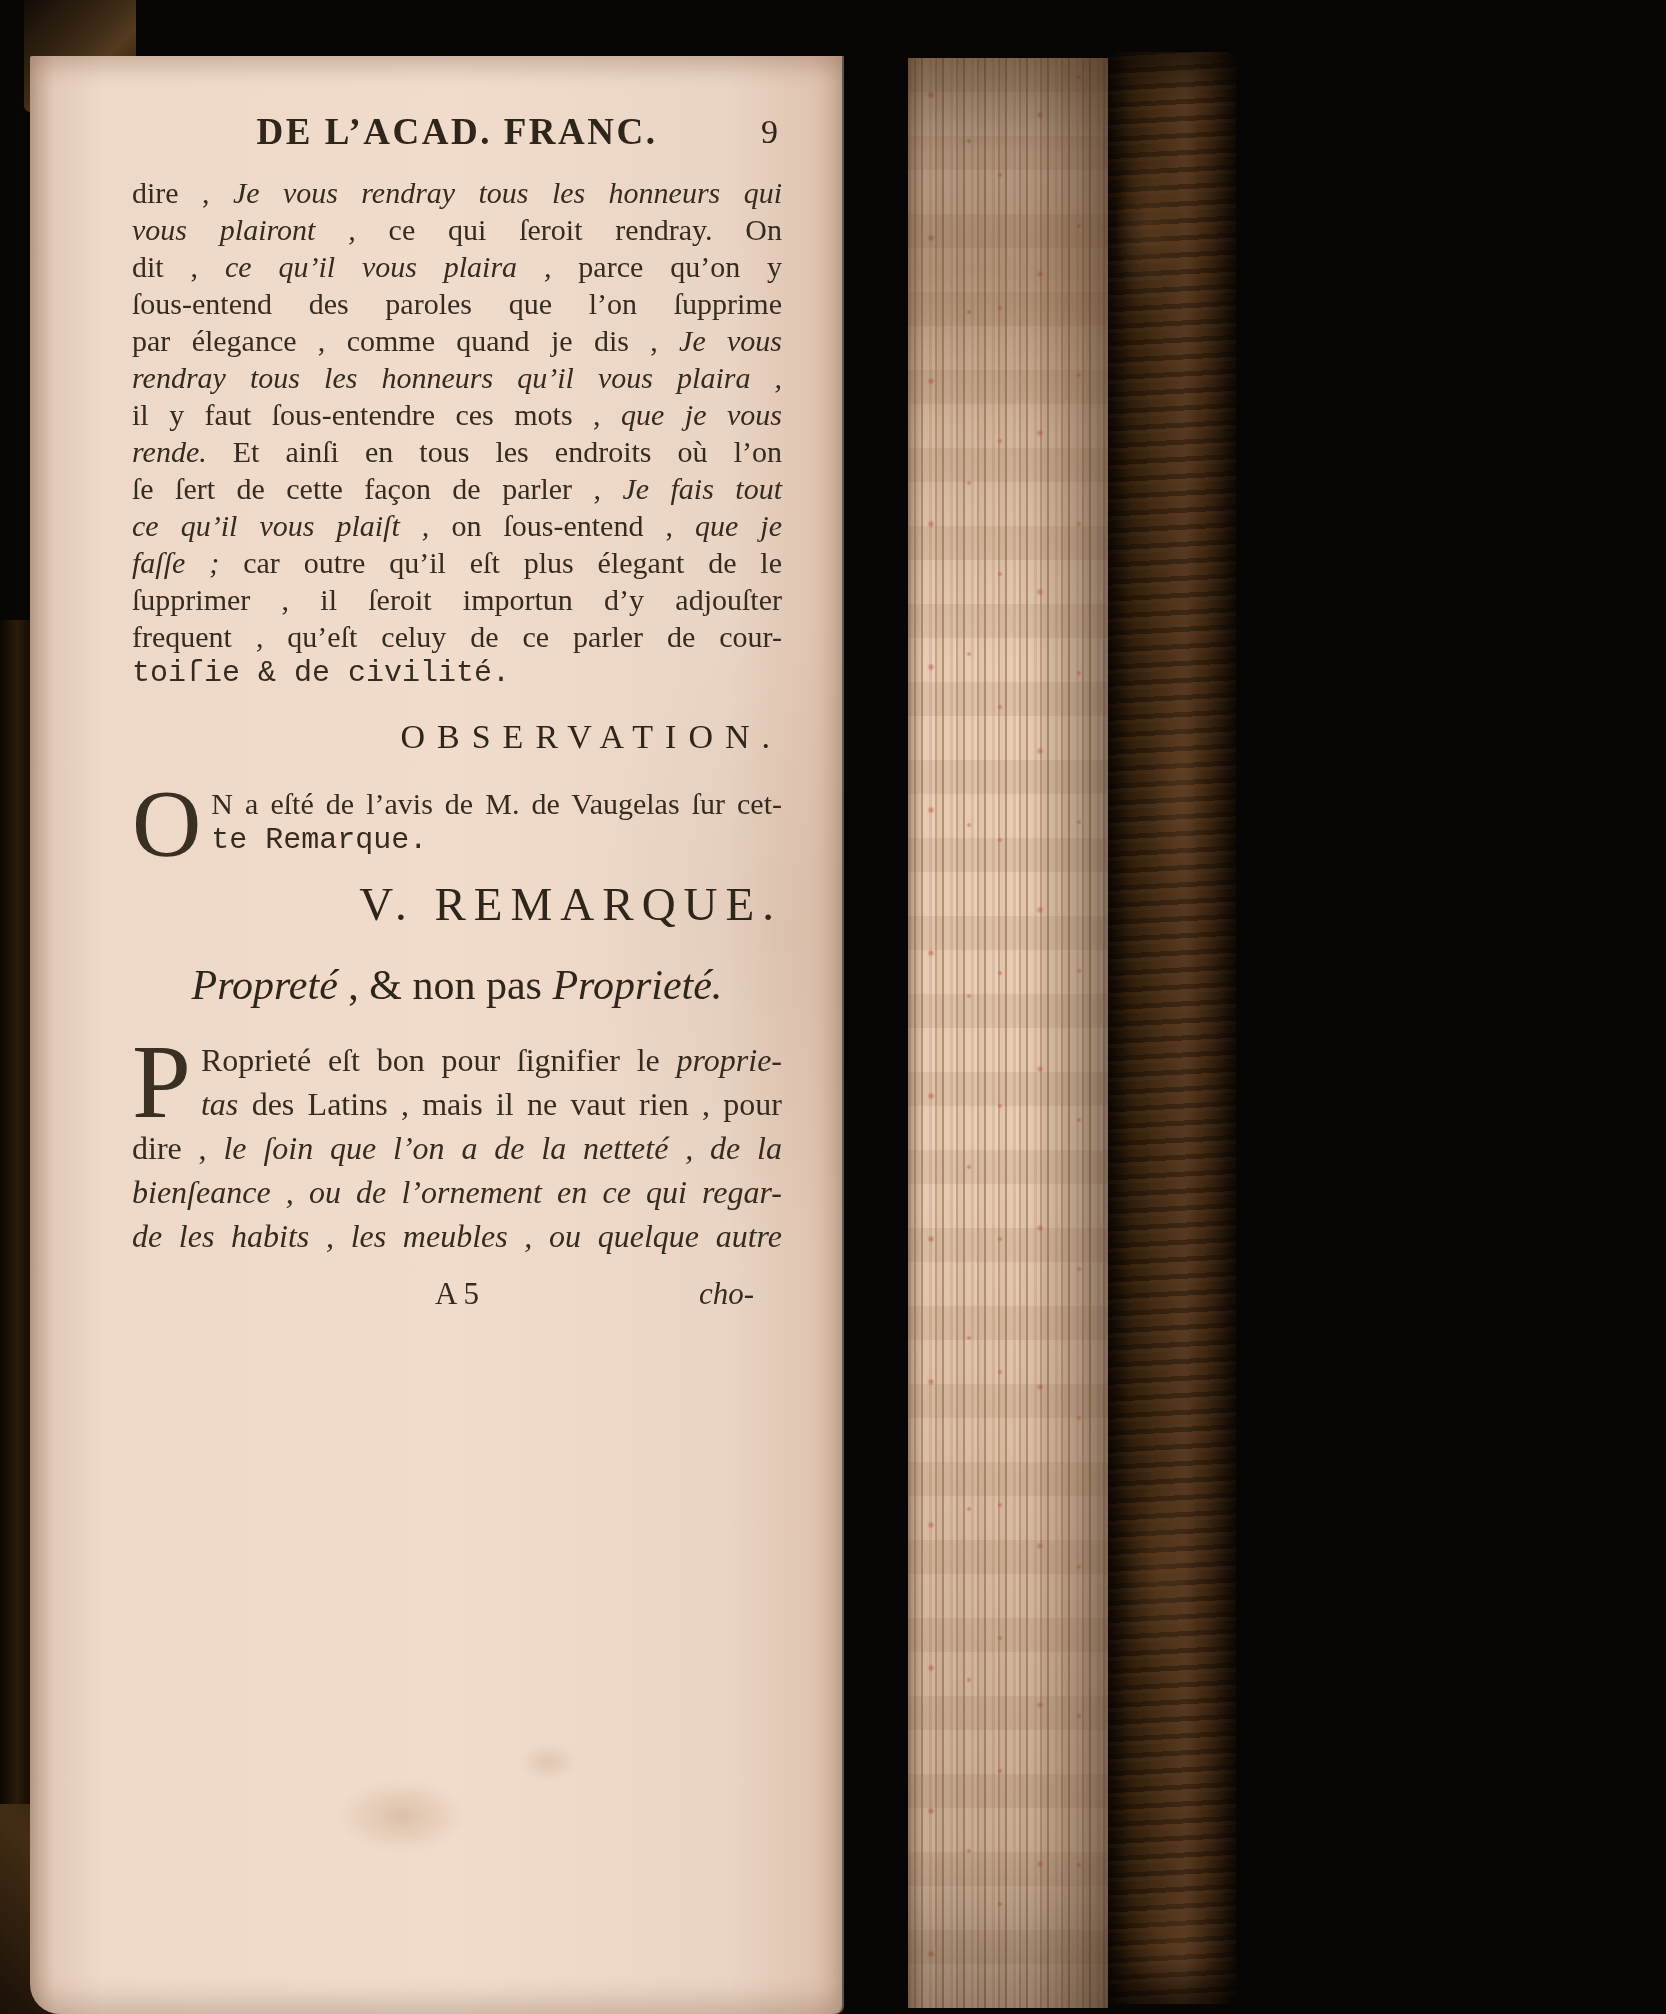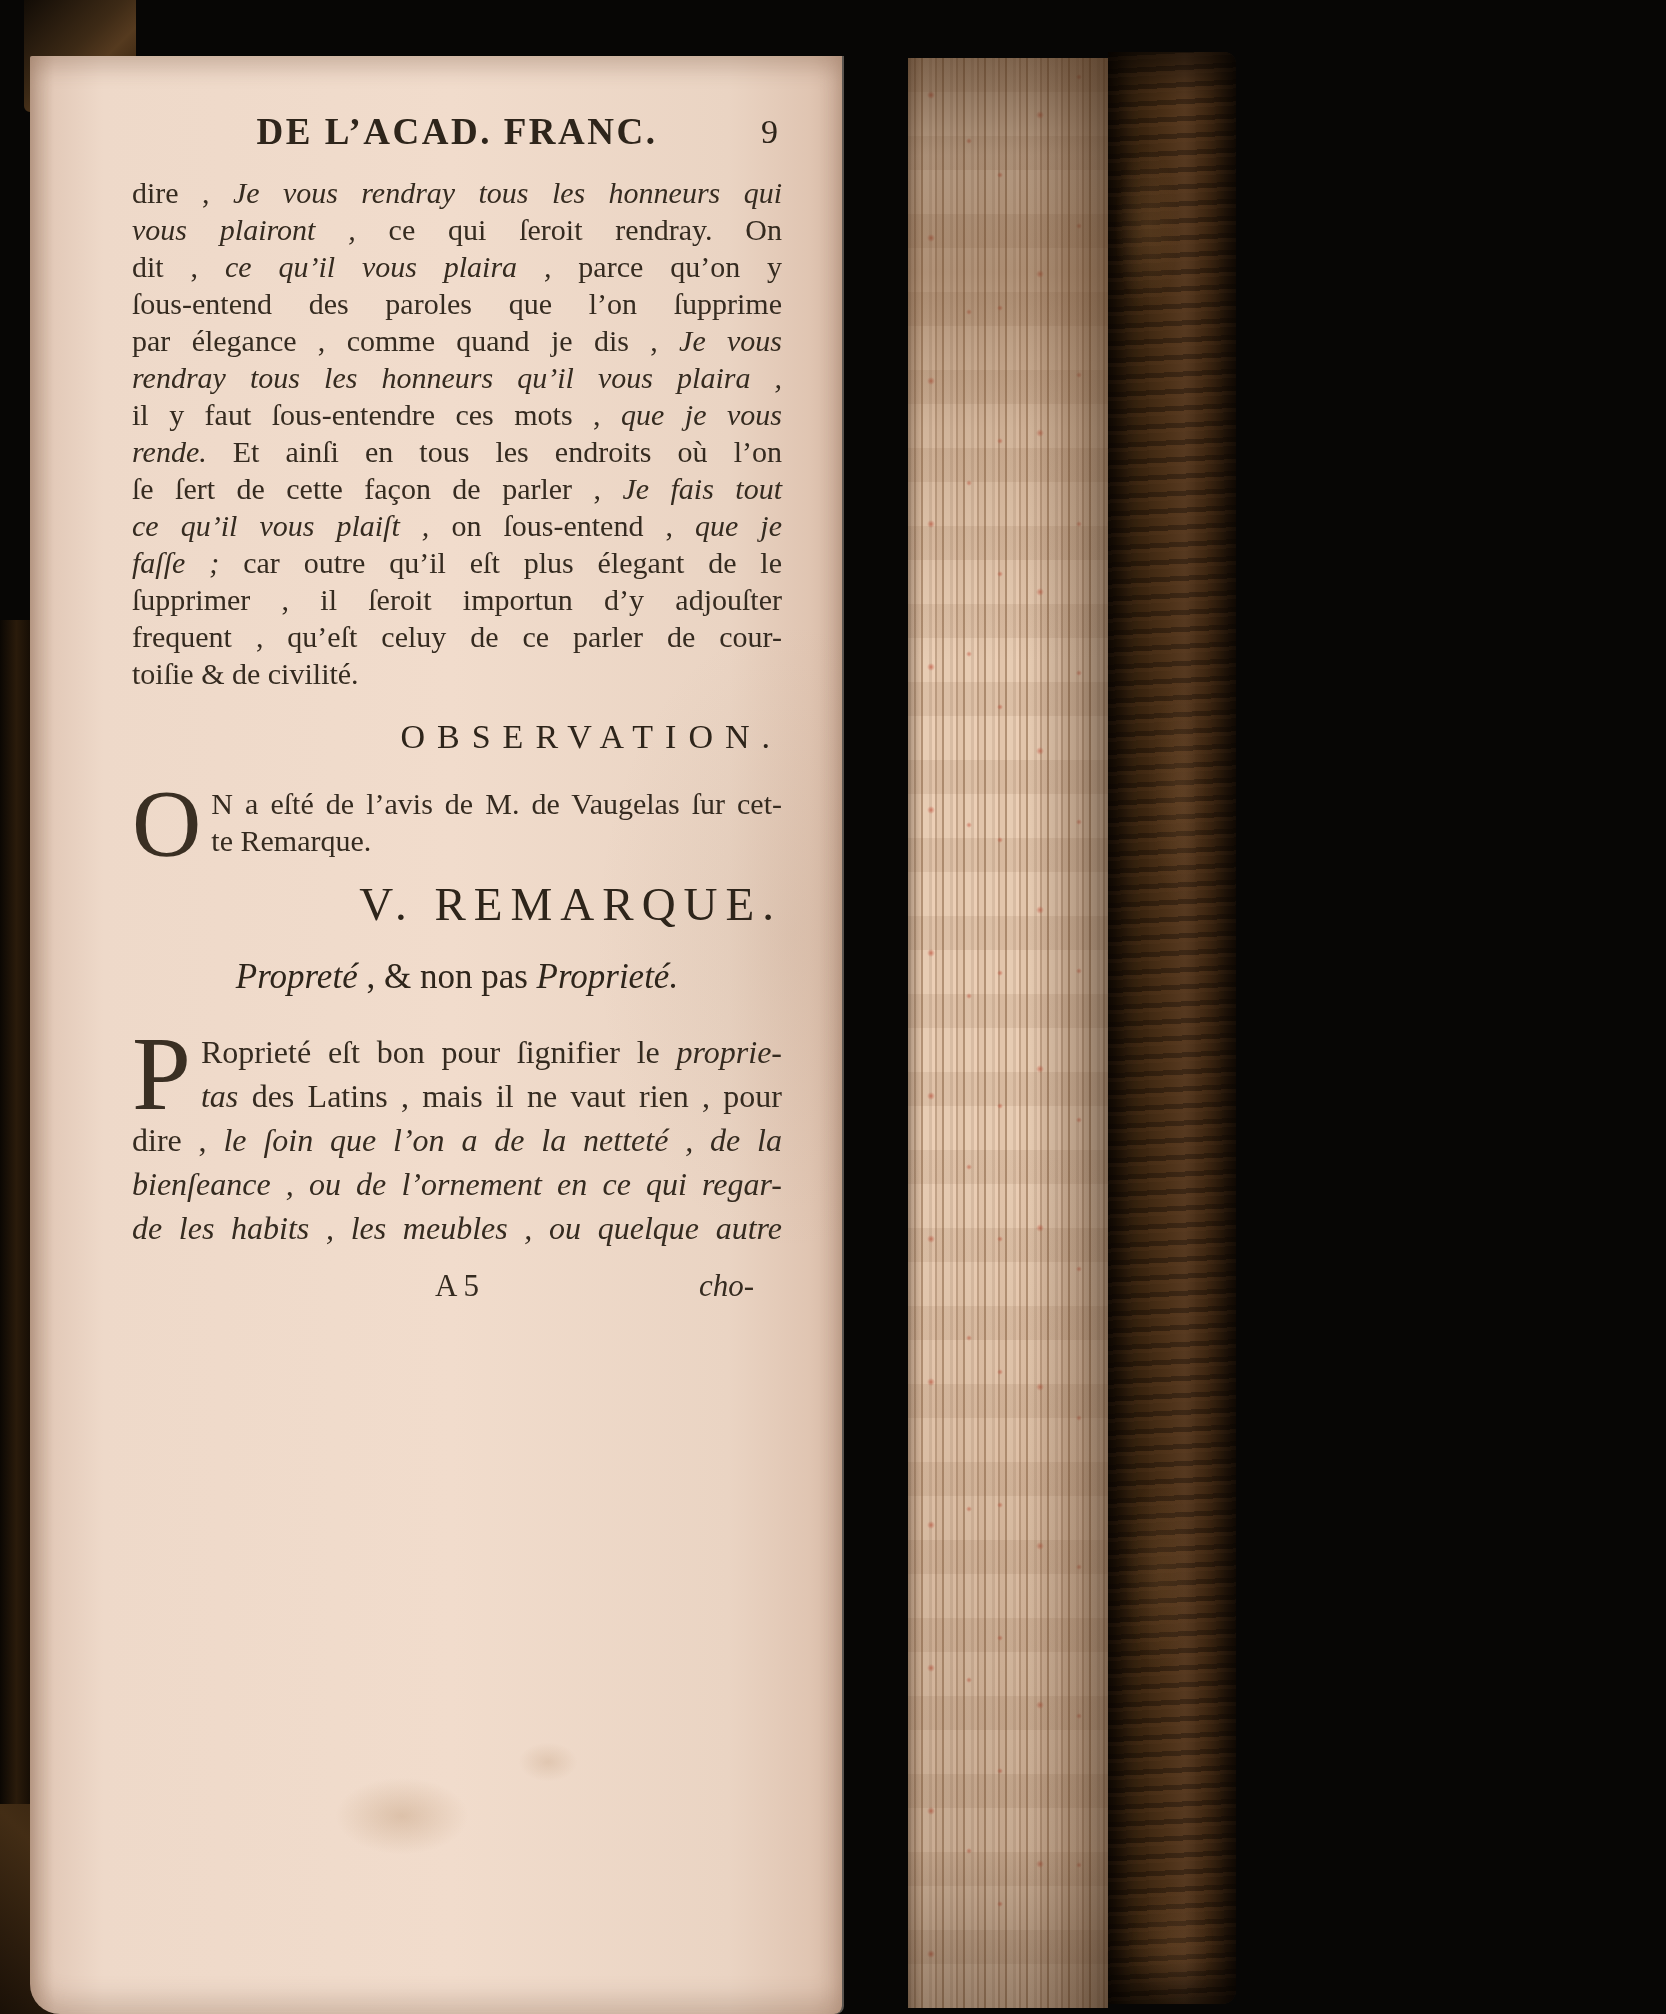--- a/index.html
+++ b/index.html
@@ -100,41 +100,41 @@
   }
   .head-num{
     position:absolute;right:4px;top:3px;font-size:34px;letter-spacing:0;font-weight:normal;
   }
 
   .tline{
     font-size:30px;line-height:37px;
     text-align:justify;text-align-last:justify;
     color:#352b20;
   }
-  .tline.last{text-align-last:left;}
+  .tline.last{text-align-last:left;font-family:Liberation Mono, monospace;}
   .it{font-style:italic;}
 
   .para1{margin-top:20px;}
 
   .sec-heading{
     text-align:right;font-size:34px;font-weight:normal;letter-spacing:12px;
     height:44px;line-height:44px;margin-top:23px;color:#2e251b;
   }
   .sec-heading.remarque{letter-spacing:8px;font-size:47px;}
 
   .para-obs{margin-top:26px;}
   .dropcap{
     float:left;color:#3a2f23;margin:3px 10px 0 0;font-weight:normal;
   }
   .dropcap.o{font-size:96px;line-height:71px;}
   .dropcap.p{font-size:106px;line-height:82px;}
 
   .sub-heading{
-    margin-top:28px;height:46px;line-height:46px;text-align:center;
-    font-size:35px;color:#2e251b;
+    margin-top:36px;height:46px;line-height:46px;text-align:center;
+    font-size:42px;color:#2e251b;
   }
   .sub-heading .it{font-style:italic;}
 
   .para-p{margin-top:30px;}
   .para-p .tline{font-size:32px;line-height:44px;}
 
   .sig-line{
     position:relative;margin-top:16px;height:40px;font-size:31px;line-height:40px;
     text-align:center;color:#352b20;
   }

